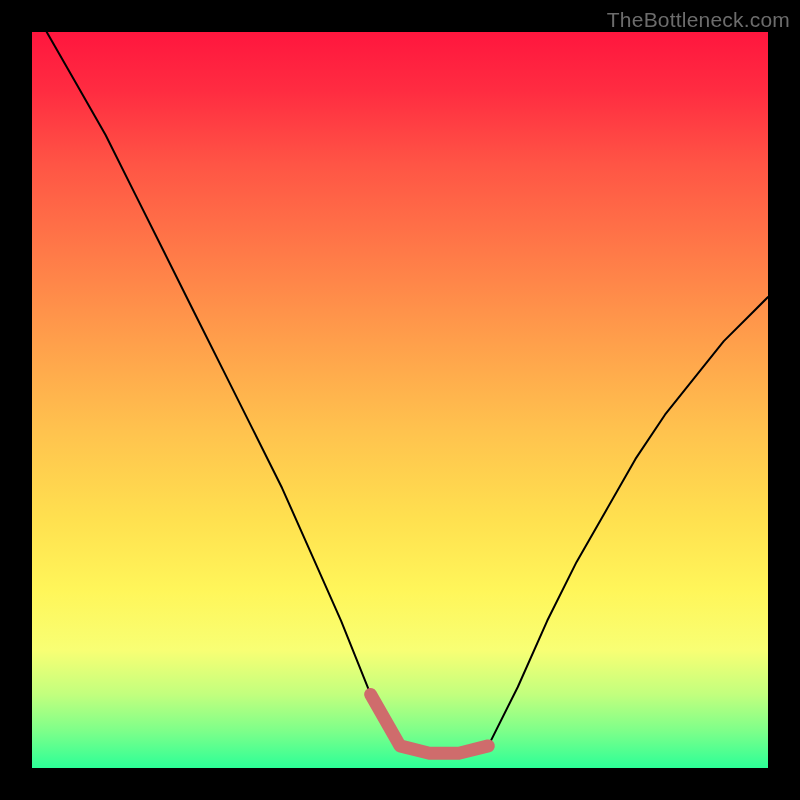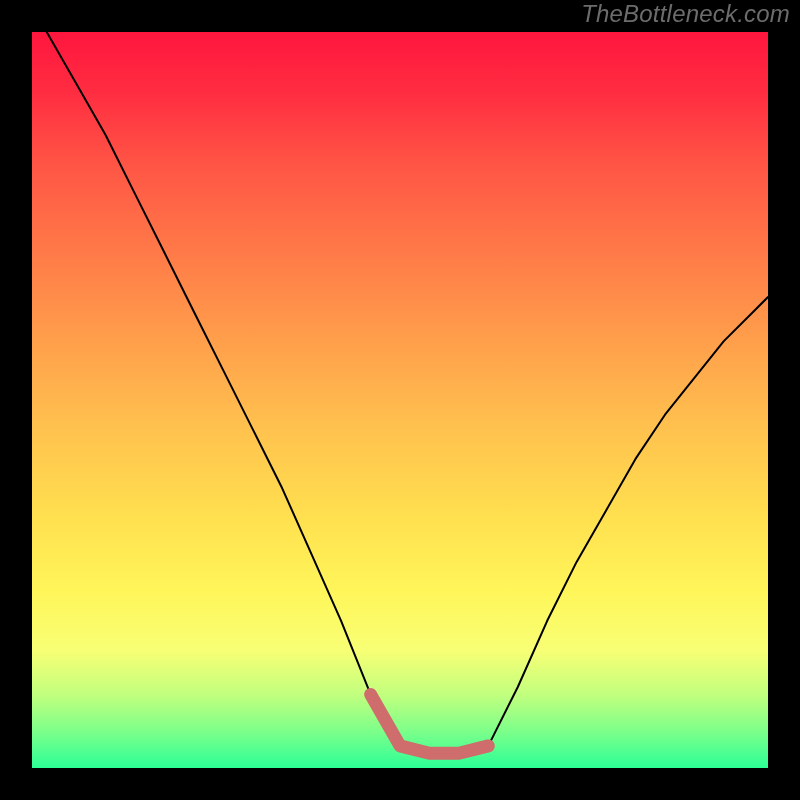--- a/index.html
+++ b/index.html
@@ -64,29 +64,28 @@
   }
   .trough {
     fill: none;
     stroke: #cf6c6c;
     stroke-width: 13;
     stroke-linecap: round;
     stroke-linejoin: round;
   }
   .watermark {
     position: absolute;
-    top: 0;
+    top: 8px;
     right: 10px;
     color: #6c6c6c;
     font-family: Arial, Helvetica, sans-serif;
-    font-size: 24px;
+    font-size: 21px;
     letter-spacing: 0.2px;
     user-select: none;
     pointer-events: none;
-    font-style: italic;
   }
 </style>
 </head>
 <body>
 
 <div class="frame">
 
   <div class="plot-area">
     <div class="gradient-bg"></div>
 

